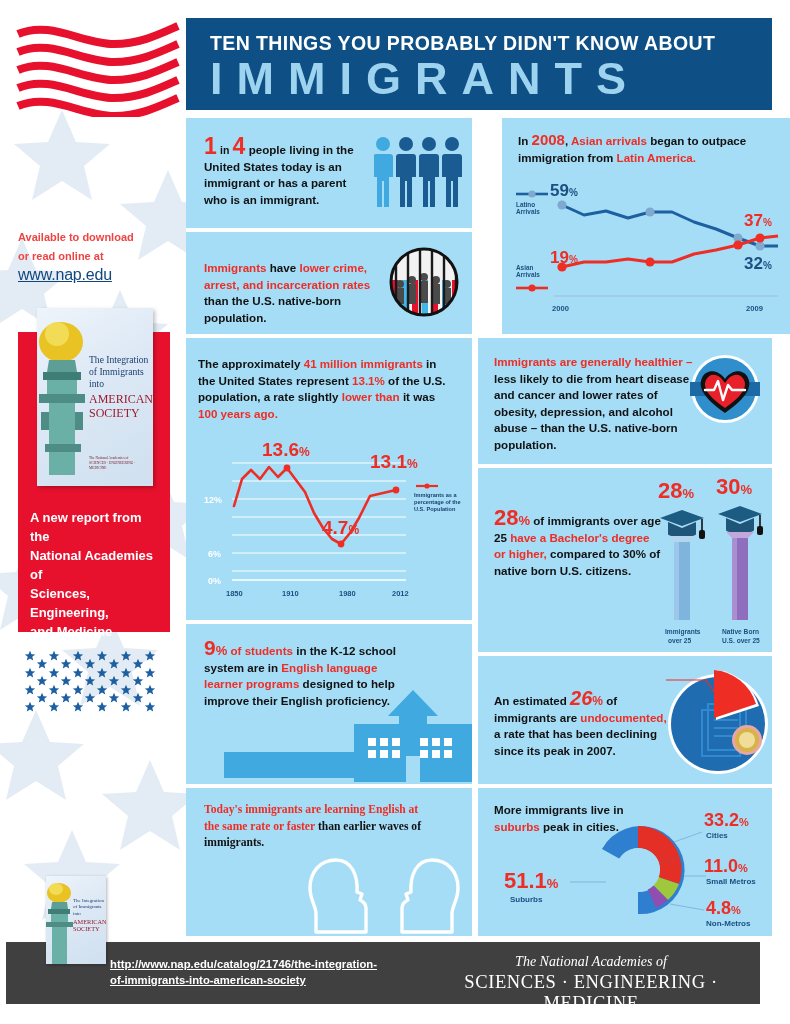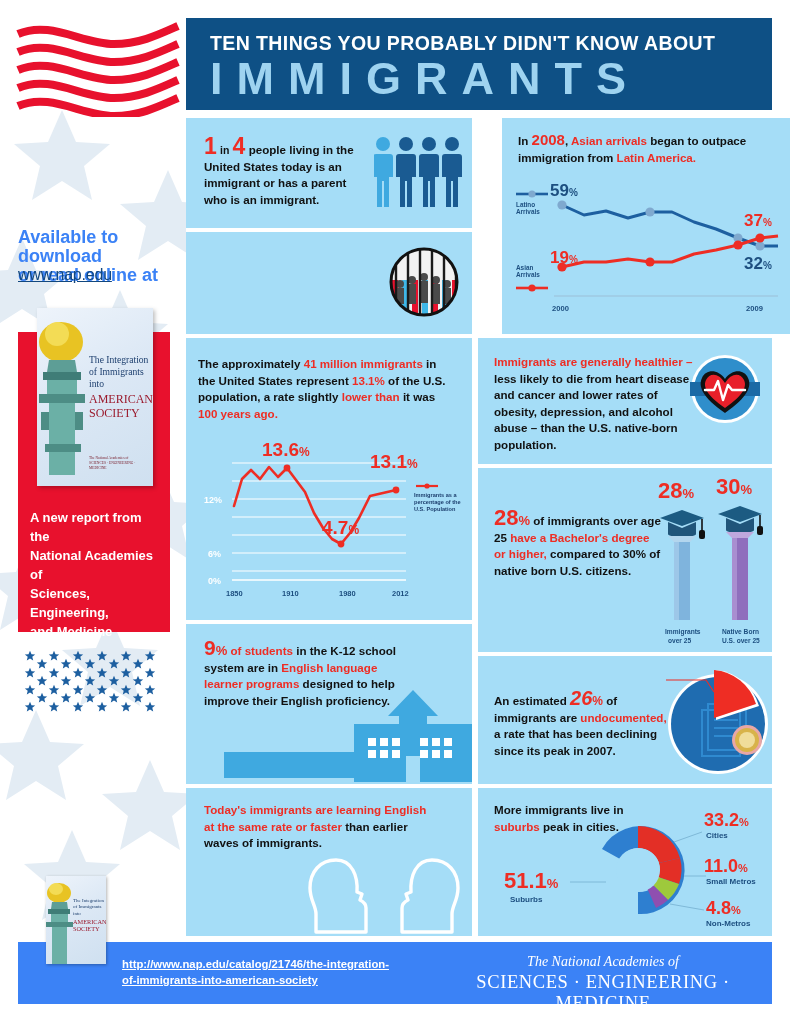--- a/index.html
+++ b/index.html
@@ -8,21 +8,21 @@
     background: #ffffff;
     font-family: "Liberation Sans", sans-serif;
     position: relative; overflow: hidden;
   }
   .page { position: absolute; inset: 0; background: #fff; }
 
   
   .rail { position: absolute; left: 0; top: 0; width: 186px; height: 1024px; background: #ffffff; overflow: hidden; }
   .ghost-stars { position: absolute; left: 0; top: 110px; width: 186px; height: 820px; }
   .flag { position: absolute; left: 14px; top: 22px; width: 168px; height: 95px; }
-  .rail-avail { position: absolute; left: 18px; top: 228px; width: 160px; color: #3b82f6; font-size: 18px; font-weight: 700; line-height: 19px; }
+  .rail-avail { position: absolute; left: 18px; top: 228px; width: 160px; color: #ef4444; font-size: 11px; font-weight: 700; line-height: 19px; }
   .rail-url { position: absolute; left: 18px; top: 266px; color: #12477e; font-size: 16px; font-weight: 400; letter-spacing: -.2px; }
   .redbox { position: absolute; left: 18px; top: 332px; width: 152px; height: 300px; background: #e8112d; }
   .bookcover { position: absolute; left: 37px; top: 308px; width: 116px; height: 178px; background: linear-gradient(150deg,#eef4fb 0%,#dce8f5 45%,#cfe0f0 100%); box-shadow: 2px 2px 4px rgba(0,0,0,.25); overflow: hidden; }
   .bk-torch { position: absolute; left: -10px; top: 8px; width: 72px; height: 170px; }
   .bk-t1 { position: absolute; left: 52px; top: 46px; font-size: 9.6px; color: #1d3f6e; line-height: 12px; font-family: "Liberation Serif", serif; }
   .bk-t2 { position: absolute; left: 52px; top: 84px; font-size: 12px; color: #9b1b2e; line-height: 14px; font-family: "Liberation Serif", serif; }
   .bk-foot { position: absolute; left: 52px; top: 148px; font-size: 3.6px; color: #7a2230; line-height: 5px; font-family: "Liberation Serif", serif; }
   .rail-report { position: absolute; left: 30px; top: 508px; width: 134px; color: #fff; font-size: 13px; font-weight: 700; line-height: 19px; }
   .bluestars { position: absolute; left: 22px; top: 648px; width: 146px; height: 72px; }
   .bookmini { position: absolute; left: 46px; top: 876px; width: 60px; height: 88px; background: linear-gradient(150deg,#eef4fb 0%,#dce8f5 45%,#cfe0f0 100%); box-shadow: 1px 1px 3px rgba(0,0,0,.3); overflow: hidden; z-index: 7; }
@@ -58,21 +58,21 @@
   #p3 .tx { position: absolute; left: 12px; top: 18px; width: 250px; }
   .chart3 { position: absolute; left: 8px; top: 78px; width: 270px; height: 196px; }
 
   
   #p4 { left: 186px; top: 624px; width: 286px; height: 160px; }
   #p4 .tx { position: absolute; left: 18px; top: 16px; width: 210px; }
   #p4 .n9 { font-size: 21px; color: #ee2d24; font-weight: 700; }
   .school { position: absolute; left: 38px; top: 66px; width: 248px; height: 92px; }
 
   
-  #p5 { left: 186px; top: 788px; width: 286px; height: 148px; }
+  #p5 { left: 186px; top: 788px; width: 286px; height: 148px; font-family: Liberation Serif, serif; }
   #p5 .tx { position: absolute; left: 18px; top: 14px; width: 230px; }
   .heads { position: absolute; left: 118px; top: 50px; width: 160px; height: 98px; }
 
   
   #r1 { left: 478px; top: 118px; width: 294px; height: 216px; margin-left: 24px; }
   #r1 .tx { position: absolute; left: 16px; top: 14px; width: 268px; }
   .chart-r1 { position: absolute; left: 4px; top: 48px; width: 290px; height: 166px; }
 
   
   #r2 { left: 478px; top: 338px; width: 294px; height: 126px; }
@@ -90,21 +90,21 @@
   #r4 .tx { position: absolute; left: 16px; top: 34px; width: 180px; }
   #r4 .n26 { font-size: 20px; color: #ee2d24; font-weight: 700; font-style: italic; }
   .pie4 { position: absolute; left: 180px; top: 6px; width: 114px; height: 116px; }
 
   
   #r5 { left: 478px; top: 788px; width: 294px; height: 148px; }
   #r5 .tx { position: absolute; left: 16px; top: 14px; width: 160px; }
   .donut { position: absolute; left: 0px; top: 4px; width: 294px; height: 144px; }
 
   
-  .footer { position: absolute; left: 18px; top: 942px; width: 754px; height: 62px; background: #3b82f6; }
+  .footer { position: absolute; left: 6px; top: 942px; width: 754px; height: 62px; background: #404040; }
   .f-url { position: absolute; left: 104px; top: 14px; color: #fff; font-size: 11.3px; font-weight: 700; line-height: 16px; }
   .f-na { position: absolute; left: 420px; top: 12px; width: 330px; text-align: center; color: #fff; font-family: "Liberation Serif", serif; font-size: 14px; font-style: italic; }
   .f-see { position: absolute; left: 420px; top: 30px; width: 330px; text-align: center; color: #fff; font-family: "Liberation Serif", serif; font-size: 18.5px; letter-spacing: .6px; }
 
   .tiny { font-size: 5.6px; color: #1d3f6e; font-weight: 700; line-height: 7px; }
 </style>
 </head>
 <body>
 
 <div class="page">
@@ -277,20 +277,26 @@
         <path d="M48,18 h14 a3,3 0 0 1 3,3 v20 h-4 v30 h-5 v-26 h-2 v26 h-5 v-30 h-4 v-20 a3,3 0 0 1 3,-3z" fill="#1a5b92"></path>
       </g>
       <g>
         <circle cx="78" cy="8" r="7" fill="#1a5b92"></circle>
         <path d="M71,18 h14 a3,3 0 0 1 3,3 v20 h-4 v30 h-5 v-26 h-2 v26 h-5 v-30 h-4 v-20 a3,3 0 0 1 3,-3z" fill="#1a5b92"></path>
       </g>
     </svg>
   </div>
 
   <div class="panel" id="p2">
+    <div class="tx ptext">
+      <span class="red">Immigrants</span>
+      <span>have</span>
+      <span class="red">lower crime, arrest, and incarceration rates</span>
+      <span>than the U.S. native-born population.</span>
+    </div>
     <svg class="jail" viewBox="0 0 72 72">
       <defs>
           <clipPath id="cj">
             <circle cx="36" cy="36" r="33"></circle>
           </clipPath>
         </defs>
       <circle cx="36" cy="36" r="34" fill="#ffffff"></circle>
       <g clip-path="url(#cj)">
         <rect x="0" y="0" width="72" height="72" fill="#f2f2f2"></rect>
         <g>

